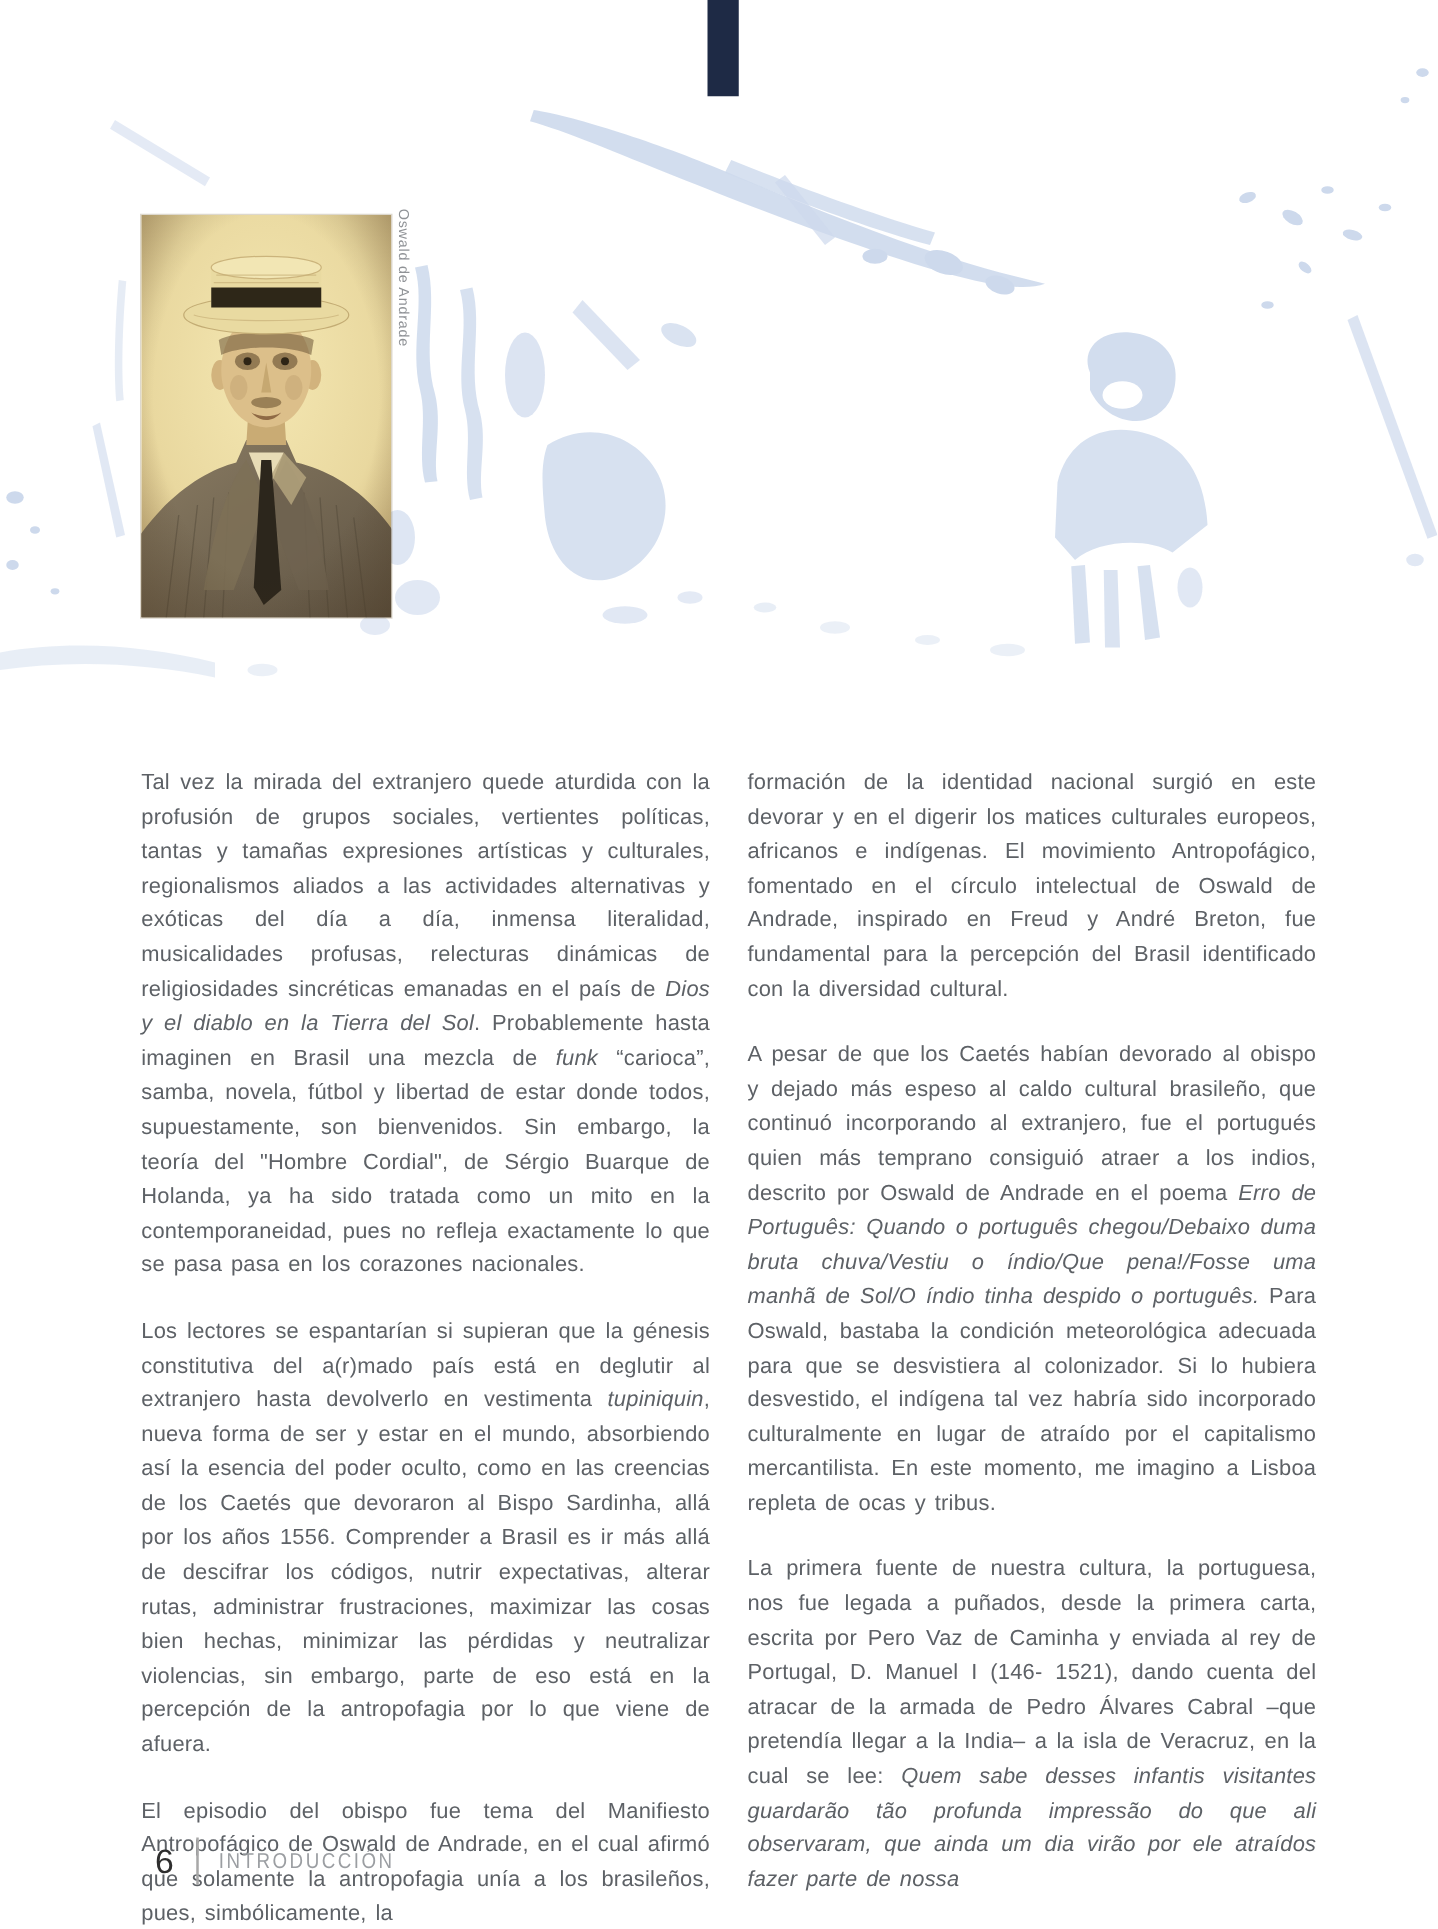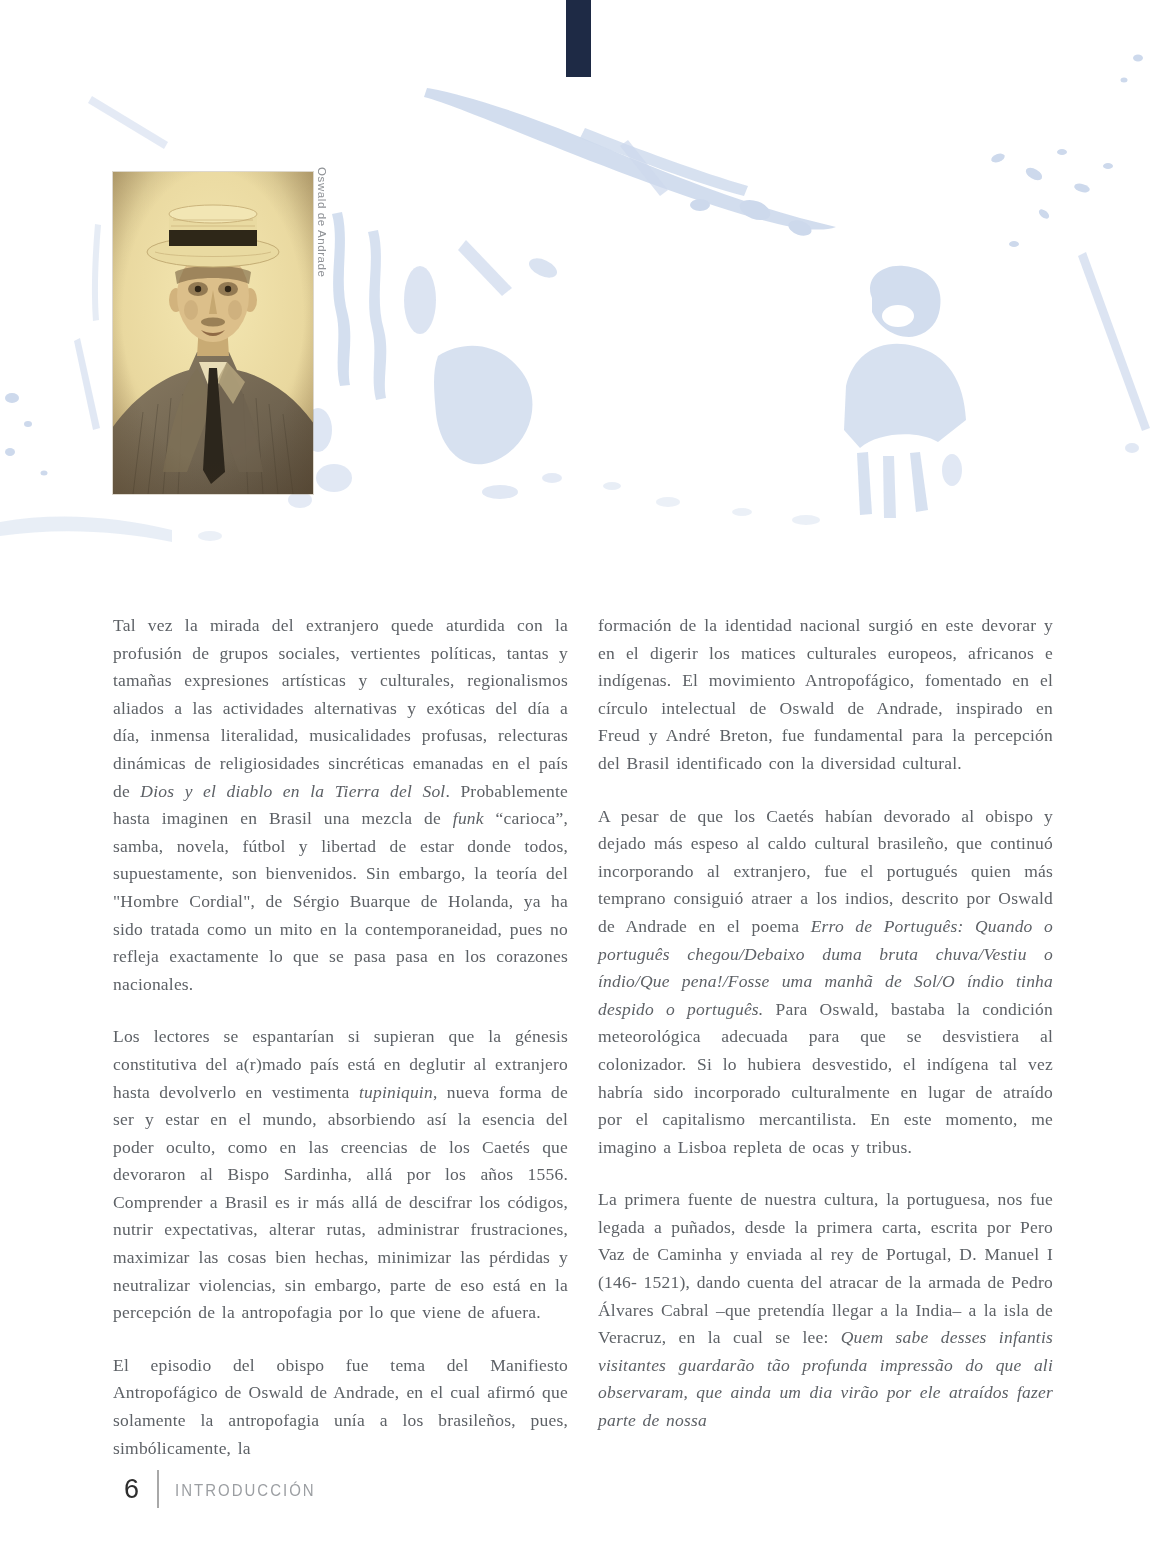--- a/index.html
+++ b/index.html
@@ -26,21 +26,21 @@
   }
   .columns {
     position:absolute; left:113px; top:612px; width:940px;
     display:flex; gap:30px;
   }
   .col {
     width:455px;
     font-size:17.5px; line-height:27.6px; color:#5d6166;
     text-align:justify; word-spacing:2px; letter-spacing:.2px;
   }
-  .col p { margin-bottom:25px;font-family:Liberation Serif, serif; }
+  .col p { margin-bottom:25px; }
   .it { font-style:italic; }
   .footer {
     position:absolute; left:124px; top:1470px;
     display:flex; align-items:center;
   }
   .pagenum { font-size:27px; color:#2e2e2e; }
   .footer-divider {
     width:2px; height:38px; background:#a8a8a8; margin:0 16px 0 18px;
   }
   .section-title {

